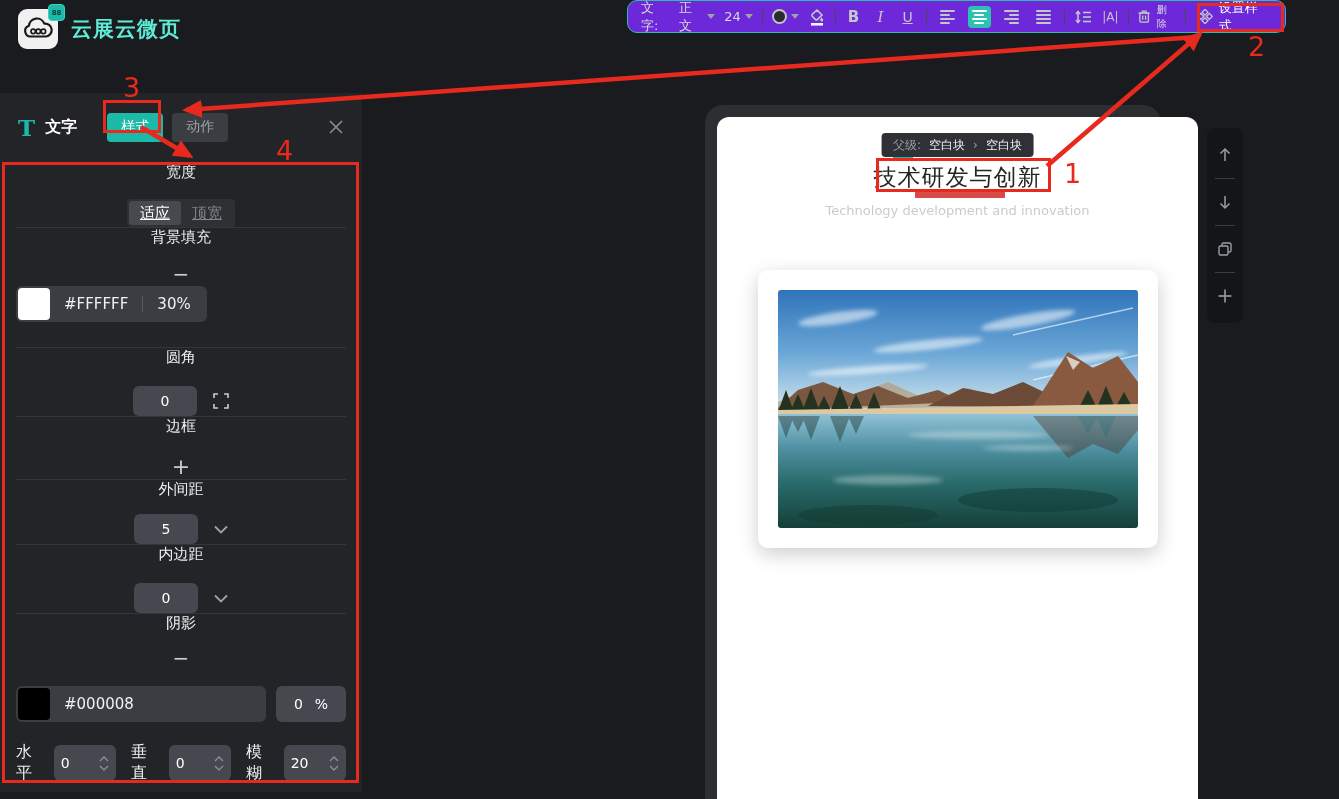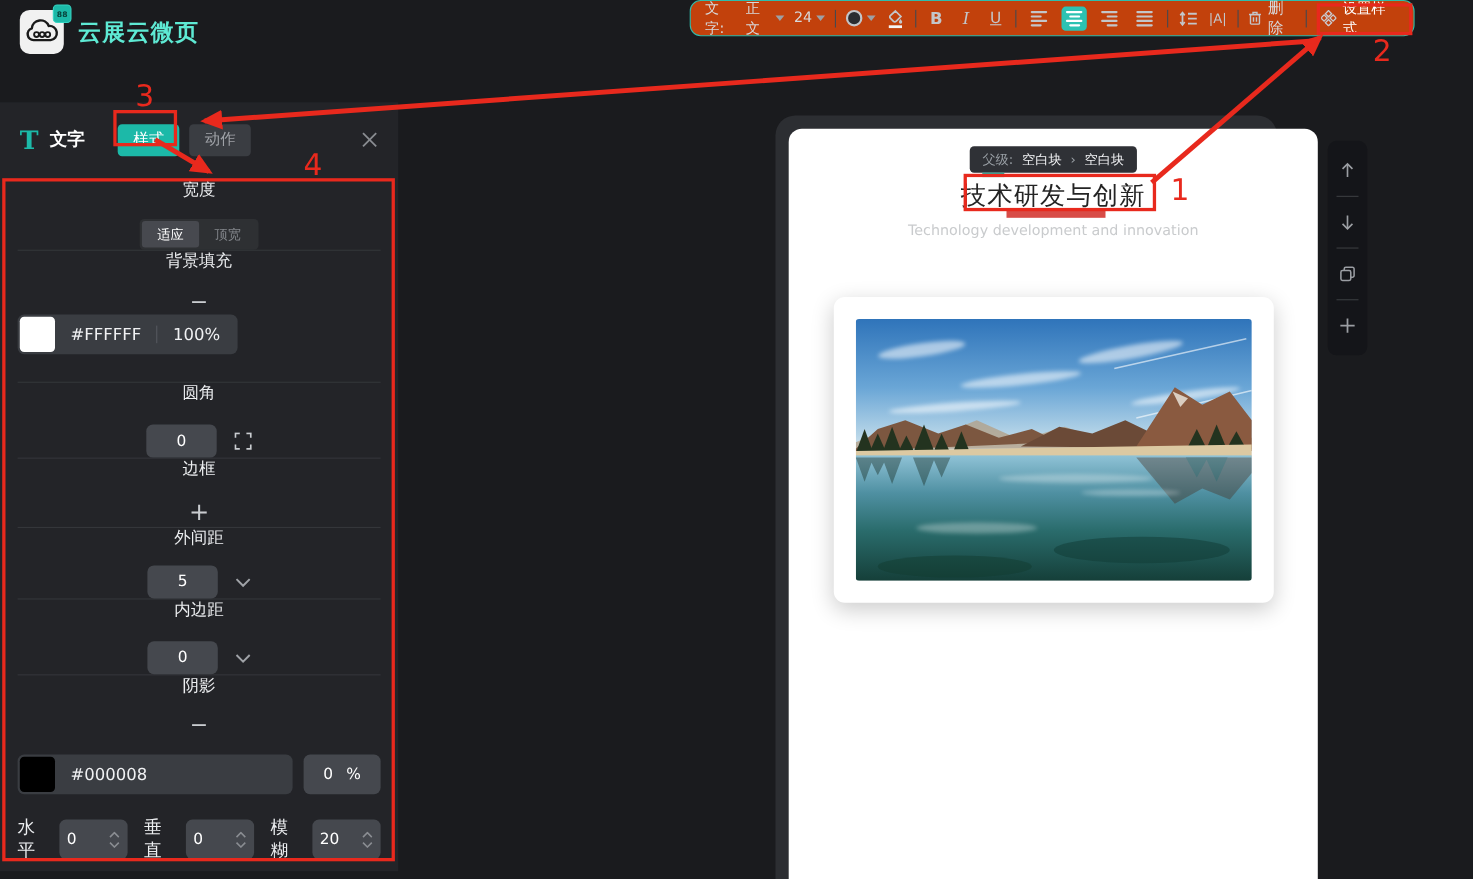--- a/index.html
+++ b/index.html
@@ -13,21 +13,21 @@
   
   .logo { position:absolute; left:18px; top:9px; display:flex; align-items:center; gap:13px; }
   .logo-box { position:relative; width:40px; height:40px; background:#f1f1f1; border-radius:9px;
               display:flex; align-items:center; justify-content:center; }
   .logo-badge { position:absolute; top:-5px; right:-7px; width:17px; height:17px; background:#1cb9a8;
                 border-radius:4px; font-size:7px; color:#073f38; font-weight:bold;
                 display:flex; align-items:center; justify-content:center; border:1px solid #35d4c2; }
   .logo-title { font-size:21px; font-weight:bold; color:#5eead4; letter-spacing:1px; }
   
   .toolbar { position:absolute; left:627px; top:0; height:33px; width:659px;
-             background:#c2410c; border:1px solid #2fbcab; border-radius:10px;
+             background:#6d28d9; border:1px solid #2fbcab; border-radius:10px;
              border-top-color:#2fbcab; display:flex; align-items:center; gap:9px; padding:0 13px; z-index:5; }
   .tb-label { font-size:13px; color:#d7d9db; }
   .tb-drop { display:flex; align-items:center; gap:4px; font-size:13px; color:#d7d9db; cursor:pointer; }
   .caret-down { width:0; height:0; border-left:4px solid transparent; border-right:4px solid transparent;
                 border-top:5px solid #9da0a5; display:inline-block; }
   .tb-sep { width:1px; height:16px; background:#46494e; }
   .tb-btn { color:#c3c6ca; font-size:14px; display:flex; align-items:center; justify-content:center;
             min-width:18px; height:22px; cursor:pointer; }
   .tb-b { font-weight:bold; font-size:15px; }
   .tb-i { font-style:italic; font-family:"DejaVu Serif","Liberation Serif",serif; font-size:15px; }
@@ -38,39 +38,39 @@
   .align-btn .bar { height:2px; border-radius:1px; background:#c3c6ca; }
   .align-btn.active { background:#2cc2b2; }
   .align-btn.active .bar { background:#fff; }
   .a-left  .b1,.a-left  .b3 { width:15px; align-self:flex-start; }
   .a-left  .b2,.a-left  .b4 { width:10px; align-self:flex-start; }
   .a-center .b1,.a-center .b3 { width:15px; align-self:center; }
   .a-center .b2,.a-center .b4 { width:10px; align-self:center; }
   .a-right .b1,.a-right .b3 { width:15px; align-self:flex-end; }
   .a-right .b2,.a-right .b4 { width:10px; align-self:flex-end; }
   .a-just .bar { width:15px; }
-  .tb-text-btn { display:flex; align-items:center; gap:6px; font-size:14px; color:#d7d9db; cursor:pointer; }
+  .tb-text-btn { display:flex; align-items:center; gap:6px; font-size:10px; color:#d7d9db; cursor:pointer; }
   .setstyle { display:flex; align-items:center; gap:6px; font-size:13px; color:#fff; cursor:pointer; padding:0 4px; }
   
   .panel { position:absolute; left:0; top:93px; width:362px; height:699px; background:#232428; z-index:2; }
   .panel-head { display:flex; align-items:center; padding:16px 18px 0 18px; height:52px; }
   .t-icon { color:#1cb9a8; font-family:"DejaVu Serif","Liberation Serif",serif; font-weight:bold; font-size:23px; }
   .panel-title { font-size:16px; color:#fff; margin-left:10px; font-weight:bold; }
   .tab { width:56px; height:29px; border-radius:4px; font-size:14px; display:flex; align-items:center;
          justify-content:center; cursor:pointer; }
   .tab-style { background:#1cb9a8; color:#fff; margin-left:30px; }
   .tab-action { background:#3a3d42; color:#9fa2a7; margin-left:9px; }
   .close-x { margin-left:auto; cursor:pointer; display:flex; align-items:center; }
   .panel-body { margin-top:18px; }
   .p-row { display:flex; align-items:center; justify-content:space-between; margin:0 16px;flex-direction:column; }
   .p-label { font-size:15px; color:#eceef0; }
   .p-div { height:1px; background:#34363a; margin:0 16px; }
   .seg { width:108px; height:28px; background:#2e3033; border-radius:4px; display:flex; padding:2px; }
-  .seg-opt { flex:1; display:flex; align-items:center; justify-content:center; font-size:12px;
-             color:#83868b; border-radius:3px; cursor:pointer; }
+  .seg-opt { flex:1; display:flex; align-items:center; justify-content:center; font-size:15px;
+             color:#83868b; border-radius:3px; cursor:pointer;text-decoration:underline; }
   .seg-opt.active { background:#47494f; color:#fff; }
   .chip { height:36px; background:#3a3d42; border-radius:6px; display:inline-flex; align-items:center;
           padding:2px; margin:0 16px; cursor:pointer; }
   .swatch { width:32px; height:32px; border-radius:4px; }
   .swatch-white { background:#fff; }
   .swatch-black { background:#000; }
   .chip-text { font-size:15px; color:#f0f1f3; margin:0 14px; }
   .chip-sep { width:1px; height:16px; background:#55585e; }
   .num-box { width:64px; height:30px; background:#45484e; border-radius:6px; display:flex; align-items:center;
              justify-content:center; font-size:14px; color:#fff; }
@@ -251,21 +251,21 @@
 
     
     <div class="p-row" style="height:58px;">
       <span class="p-label">背景填充</span>
       <span class="icon-btn">−</span>
     </div>
     <div class="chip">
       <span class="swatch swatch-white"></span>
       <span class="chip-text">#FFFFFF</span>
       <span class="chip-sep"></span>
-      <span class="chip-text">100%</span>
+      <span class="chip-text">30%</span>
     </div>
     <div style="height:23px;"></div>
     <div class="p-div"></div>
 
     
     <div class="p-row" style="height:68px;">
       <span class="p-label">圆角</span>
       <span class="row-right">
         <span class="num-box">0</span>
         <span class="icon-btn">

